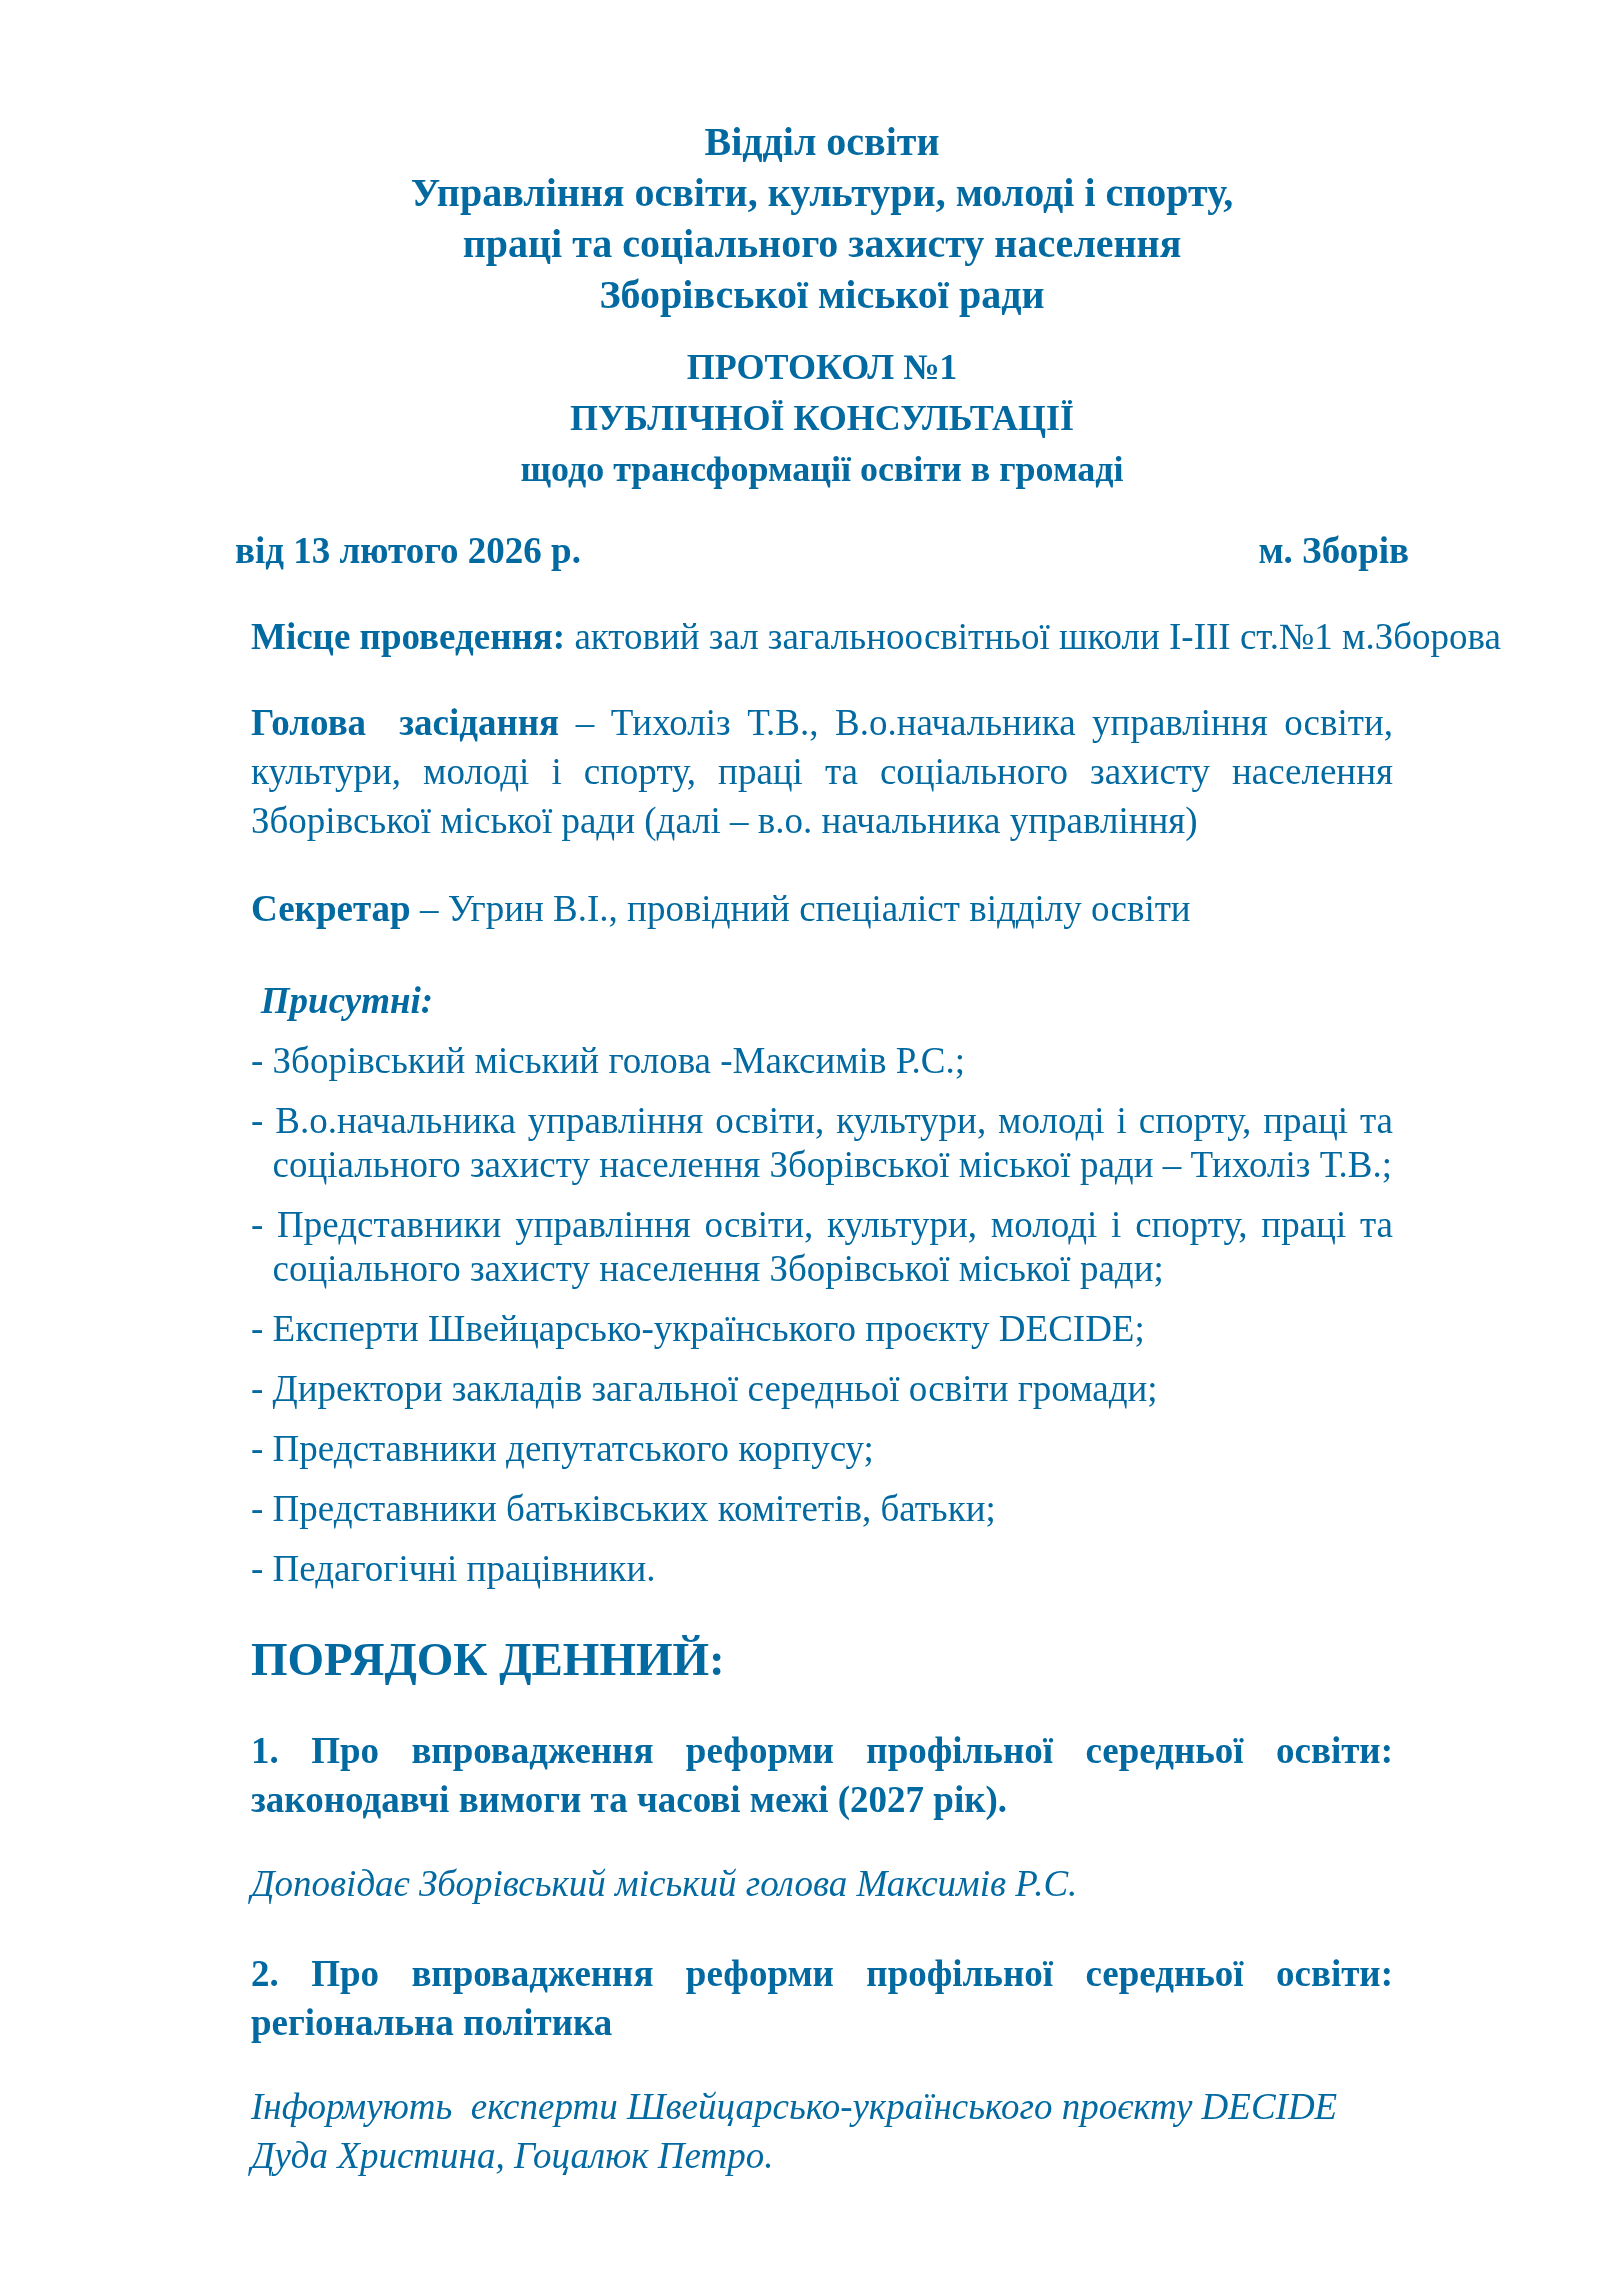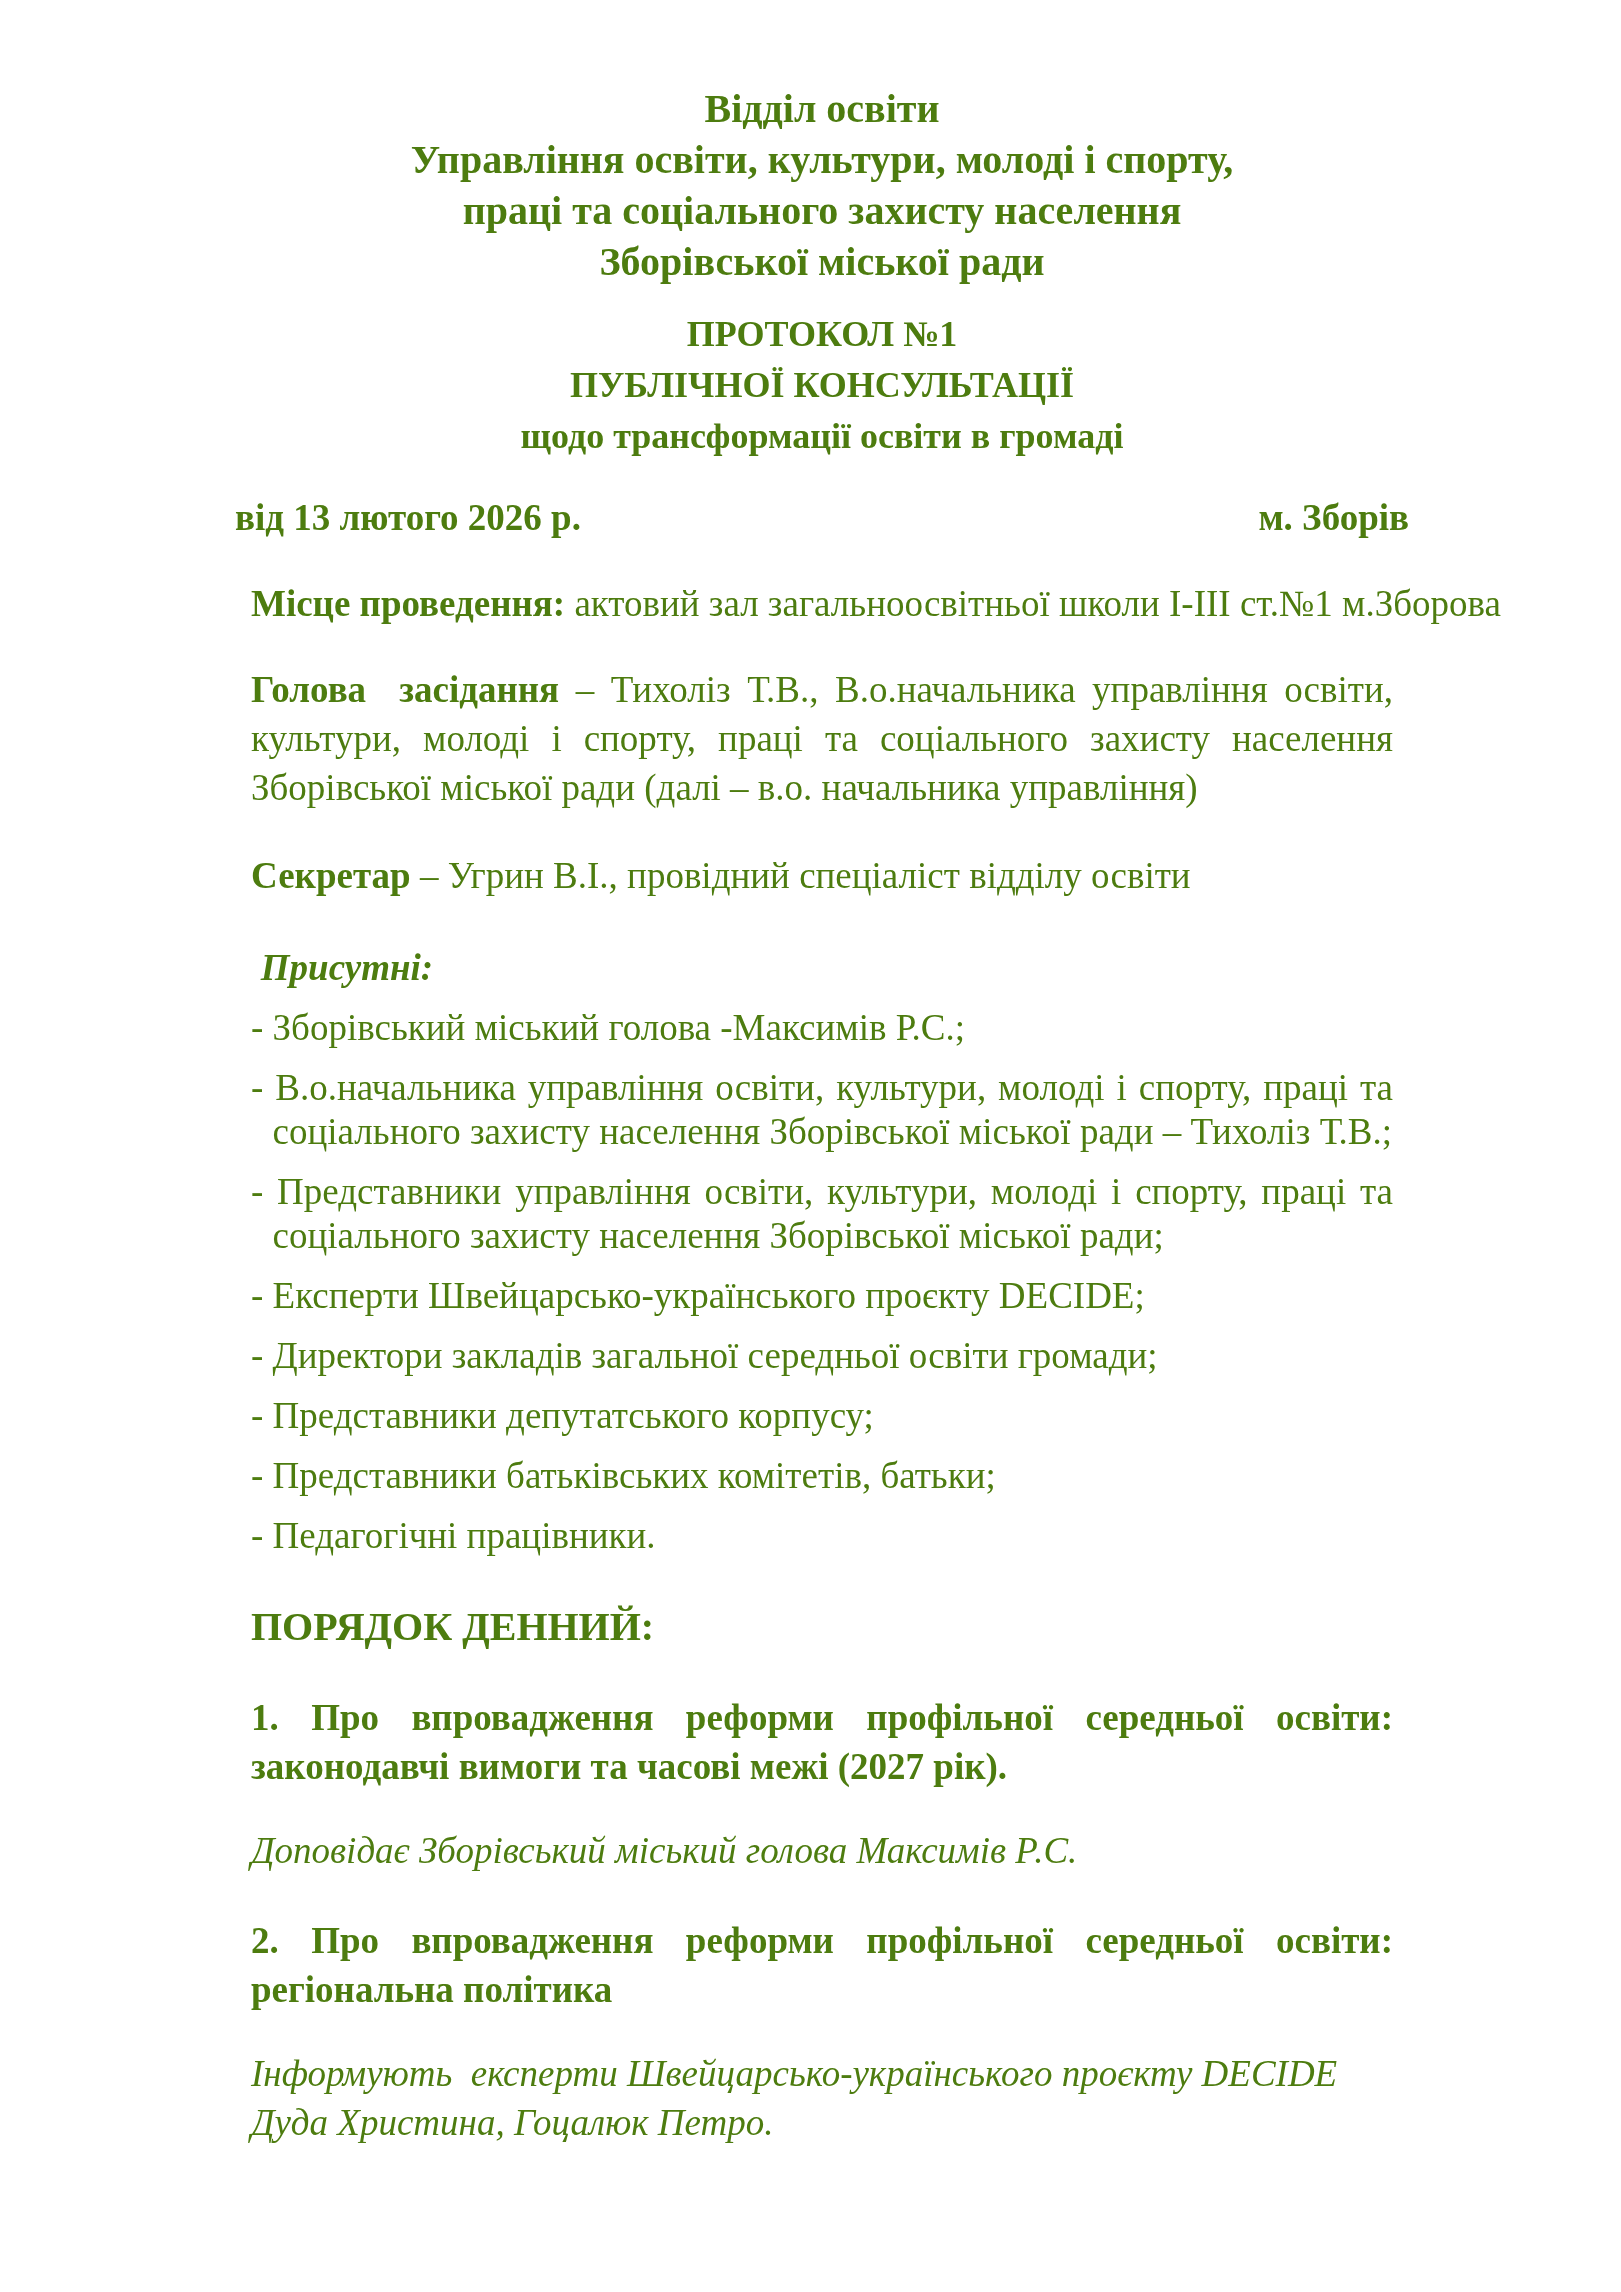--- a/index.html
+++ b/index.html
@@ -2,23 +2,23 @@
 <html><head>
 <meta charset="utf-8">
 <style>
   html, body { margin: 0; padding: 0; background: #ffffff; }
   .page {
     position: relative;
     width: 1621px;
     height: 2293px;
     background: #ffffff;
     box-sizing: border-box;
-    padding: 83px 212px 0 235px;
+    padding: 116px 212px 0 235px;
     font-family: "Liberation Serif", "DejaVu Serif", serif;
-    color: #4d7c0f;
+    color: #0369a1;
     font-size: 37px;
     overflow: hidden;
   }
   .center { text-align: center; }
   .bold { font-weight: bold; }
   .bolditalic { font-weight: bold; font-style: italic; }
 
   .org-header { font-weight: bold; font-size: 40px; line-height: 51px; }
   .title-block { font-weight: bold; font-size: 36px; line-height: 51px; margin-top: 21.6px; }
 
@@ -45,21 +45,21 @@
   }
   .attendee-item {
     line-height: 44px;
     padding-left: 21.6px;
     text-indent: -21.6px;
     text-align: justify;
   }
 
   .total-line { margin-top: 37px; line-height: 49px; }
 
-  .agenda-heading { font-weight: bold; font-size: 40px; margin-top: 43px; line-height: 51px; }
+  .agenda-heading { font-weight: bold; font-size: 47px; margin-top: 43px; line-height: 51px; }
   .agenda-title { font-weight: bold; margin-top: 41px; line-height: 49px; text-align: justify; }
   .agenda-speaker { font-style: italic; margin-top: 35px; line-height: 49px; }
 </style>
 </head>
 <body>
 
 <div class="page">
 
   <div class="org-header center">
     <div>Відділ освіти</div>

